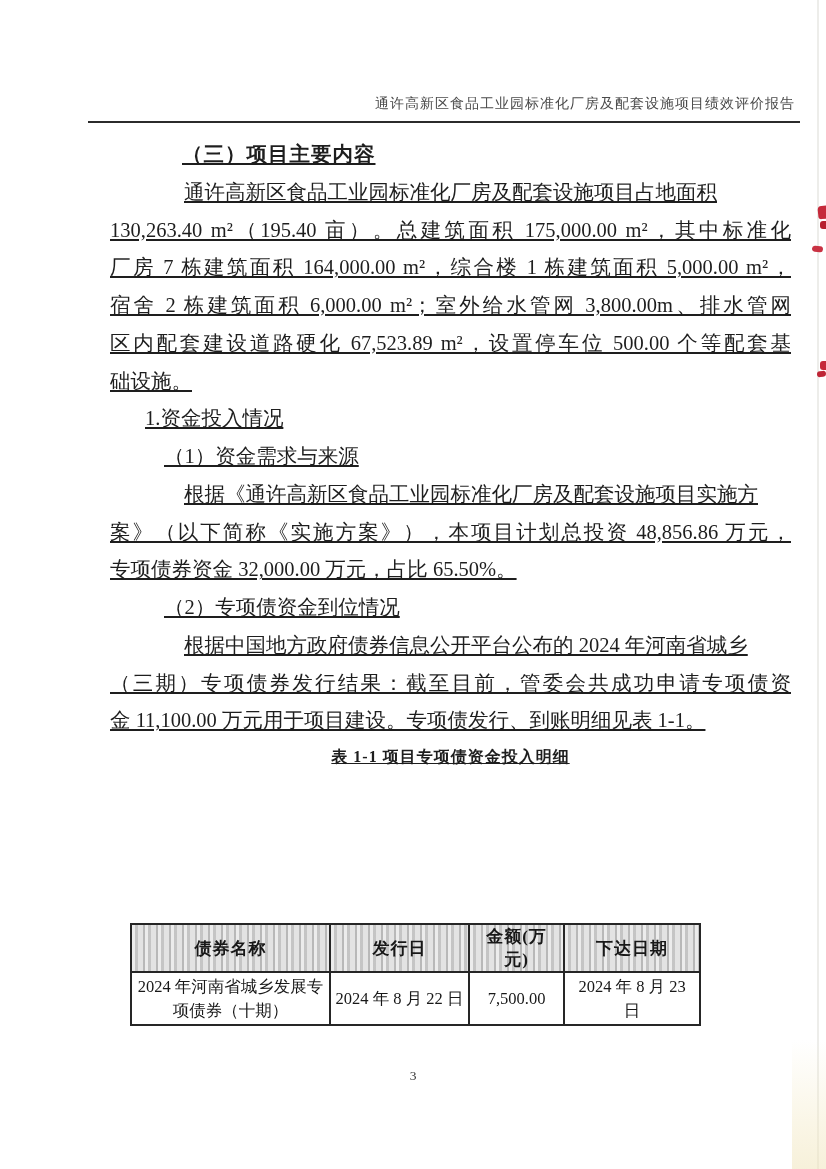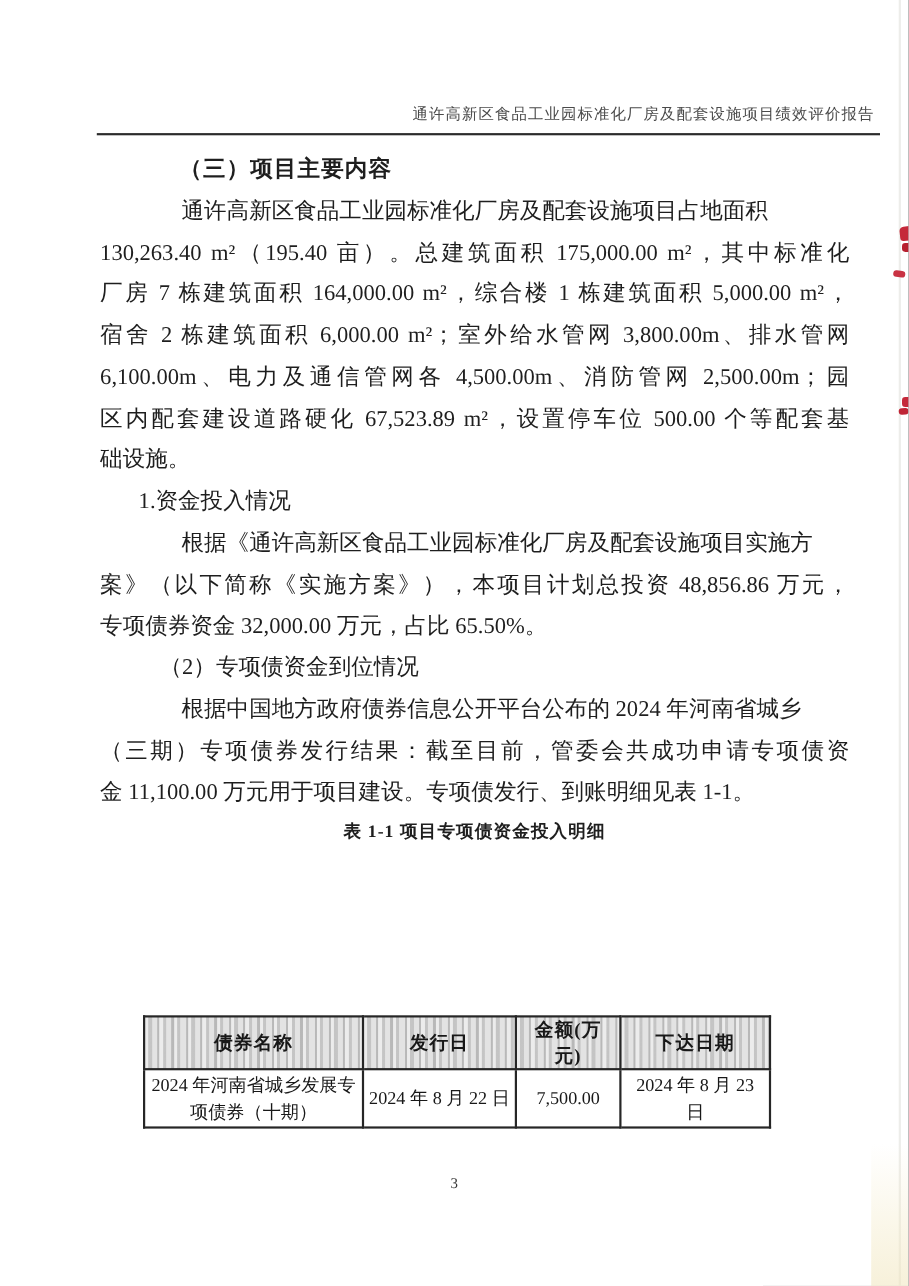--- a/index.html
+++ b/index.html
@@ -19,21 +19,21 @@
     font-size:14px; letter-spacing:1px;
     color:#4a4a4a;
     white-space:nowrap;
   }
   .header-rule {
     position:absolute; top:121px; left:88px; width:712px; height:2px;
     background:#2b2b2b;
   }
   
   .body-block {
-    position:absolute; top:136px; left:91px; width:681px;
+    position:absolute; top:136px; left:110px; width:681px;text-decoration:underline;
   }
   .line {
     height:37.75px; line-height:37.75px;
     font-size:20.5px;
     white-space:nowrap;
   }
   .line.fill { white-space:normal; text-align:justify; text-align-last:justify; overflow:hidden; }
   .ind-first  { padding-left:74px; }
   .ind-h1     { padding-left:72px; font-weight:600; letter-spacing:1px; }
   .ind-h2     { padding-left:55px; font-weight:600; letter-spacing:1px; }
@@ -101,24 +101,24 @@
 
   <div class="running-header">通许高新区食品工业园标准化厂房及配套设施项目绩效评价报告</div>
   <div class="header-rule"></div>
 
   <div class="body-block">
     <div class="line ind-h1">（三）项目主要内容</div>
     <div class="line ind-first">通许高新区食品工业园标准化厂房及配套设施项目占地面积</div>
     <div class="line fill">130,263.40 m²（195.40 亩）。总建筑面积 175,000.00 m²，其中标准化</div>
     <div class="line fill">厂房 7 栋建筑面积 164,000.00 m²，综合楼 1 栋建筑面积 5,000.00 m²，</div>
     <div class="line fill">宿舍 2 栋建筑面积 6,000.00 m²；室外给水管网 3,800.00m、排水管网</div>
-    <div class="line fill">6,100.00m、电力及通信管网各 4,500.00m、消防管网 2,500.00m；园</div>
     <div class="line fill">区内配套建设道路硬化 67,523.89 m²，设置停车位 500.00 个等配套基</div>
     <div class="line">础设施。</div>
     <div class="line ind-num">1.资金投入情况</div>
+    <div class="line ind-paren">（1）资金需求与来源</div>
     <div class="line ind-first">根据《通许高新区食品工业园标准化厂房及配套设施项目实施方</div>
     <div class="line fill">案》（以下简称《实施方案》），本项目计划总投资 48,856.86 万元，</div>
     <div class="line">专项债券资金 32,000.00 万元，占比 65.50%。</div>
     <div class="line ind-paren">（2）专项债资金到位情况</div>
     <div class="line ind-first">根据中国地方政府债券信息公开平台公布的 2024 年河南省城乡</div>
     <div class="line fill">（三期）专项债券发行结果：截至目前，管委会共成功申请专项债资</div>
     <div class="line">金 11,100.00 万元用于项目建设。专项债发行、到账明细见表 1-1。</div>
     <div class="caption-line">表 1-1 项目专项债资金投入明细</div>
   </div>
 

